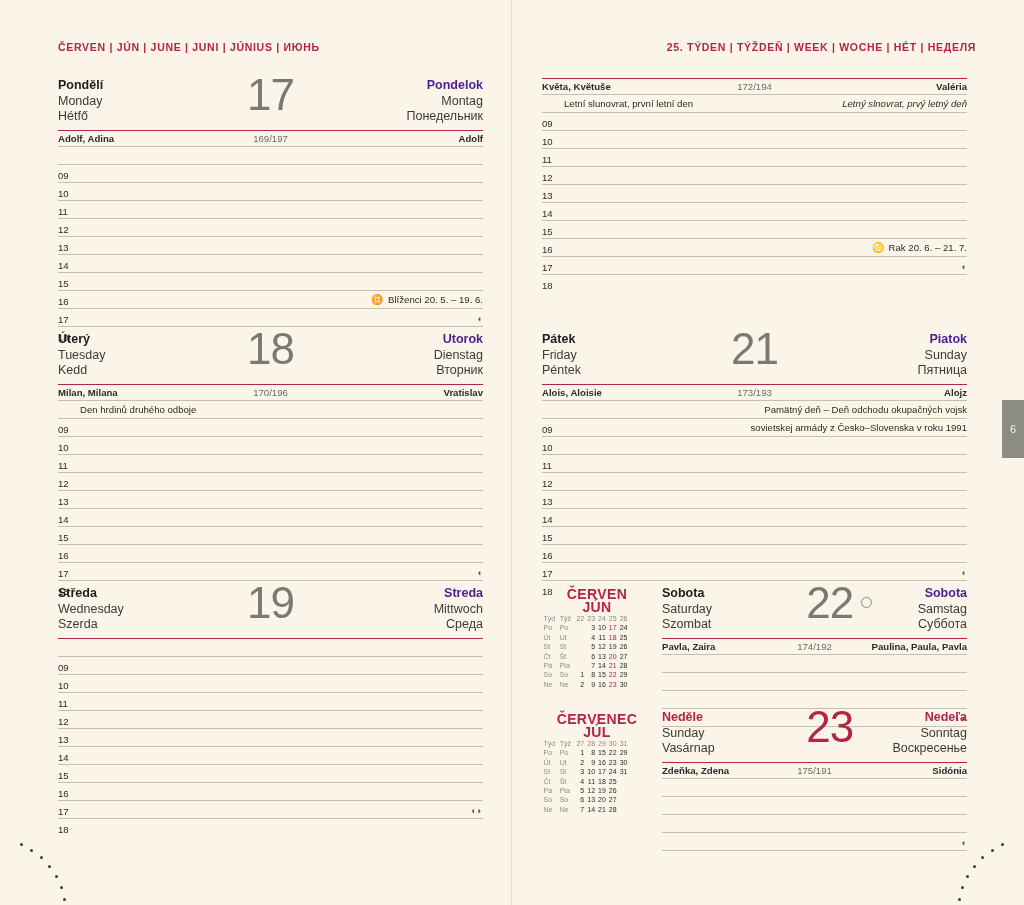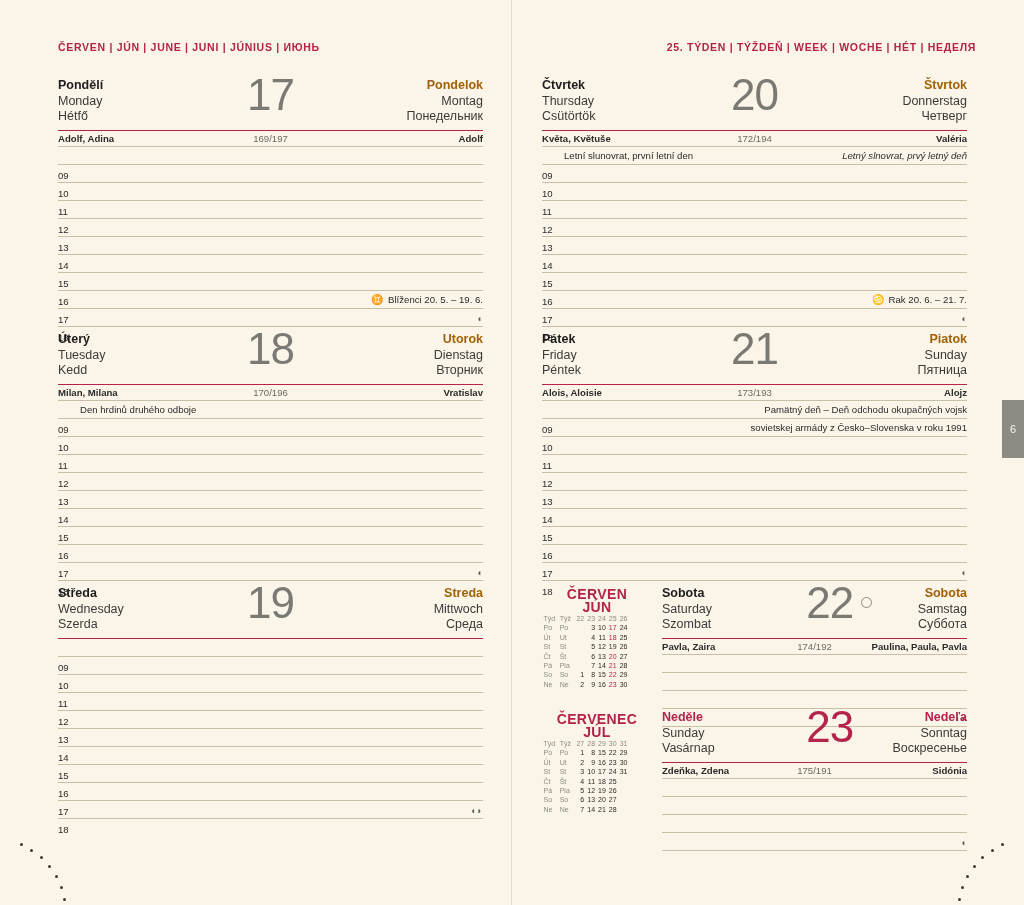--- a/index.html
+++ b/index.html
@@ -57,21 +57,21 @@
     position:absolute; left:0; top:0;
     font-size:12.5px; line-height:15.5px;
     color:#3b3b36;
   }
   .names-left .n1 { font-weight:bold; color:#1d1d1b; }
   .names-right {
     position:absolute; right:0; top:0;
     font-size:12.5px; line-height:15.5px;
     text-align:right; color:#3b3b36;
   }
-  .names-right .n1 { font-weight:bold; color:#a16207; }
+  .names-right .n1 { font-weight:bold; color:#4c1d95; }
   .daynum {
     position:absolute; left:50%; top:-9px;
     transform:translateX(-50%);
     font-size:44px; line-height:52px;
     color:#7a7a72; font-weight:normal;
     letter-spacing:-1px;
   }
   .hl-red .names-left .n1, .hl-red .names-right .n1 { color:#b3234a; }
   .hl-red .daynum { color:#b3234a; }
 
@@ -347,33 +347,20 @@
   </div>
 
   <div class="page right">
     <div class="page-inner">
 
       <div class="runhead r" style="right:48px;">25. TÝDEN | TÝŽDEŇ | WEEK | WOCHE | HÉT | НЕДЕЛЯ</div>
 
       <div class="thumb-tab">6</div>
 
       <div class="day" style="left:30px; top:78px; width:425px;">
-        <div class="day-head">
-          <div class="names-left">
-            <div class="n1">Čtvrtek</div>
-            <div>Thursday</div>
-            <div>Csütörtök</div>
-          </div>
-          <div class="daynum">20</div>
-          <div class="names-right">
-            <div class="n1">Štvrtok</div>
-            <div>Donnerstag</div>
-            <div>Четверг</div>
-          </div>
-        </div>
         <div class="rule-top"></div>
         <div class="saints">
           <span class="s-l">Květa, Květuše</span>
           <span class="s-c">172/194</span>
           <span class="s-r">Valéria</span>
         </div>
         <div class="hours">
           <div class="hrow">
             <span class="hh">09</span>
             <span class="note">Letní slunovrat, první letní den</span>

